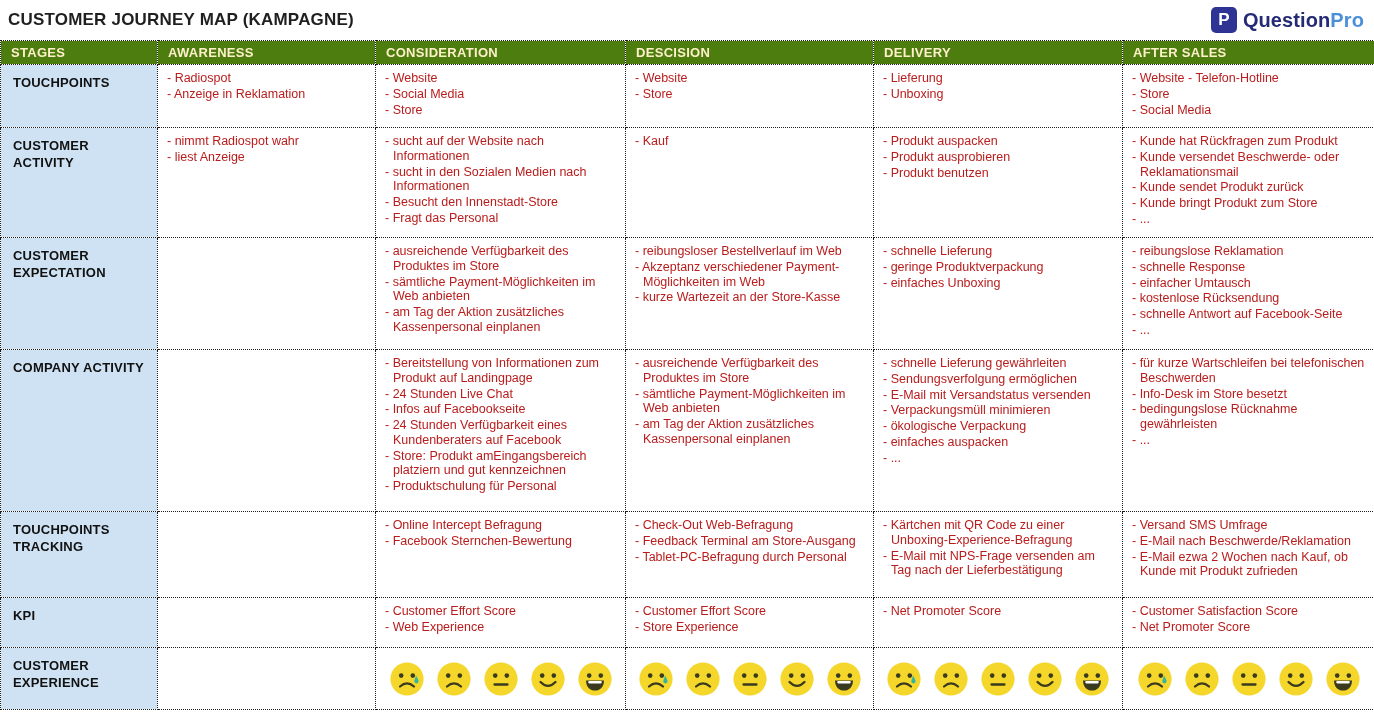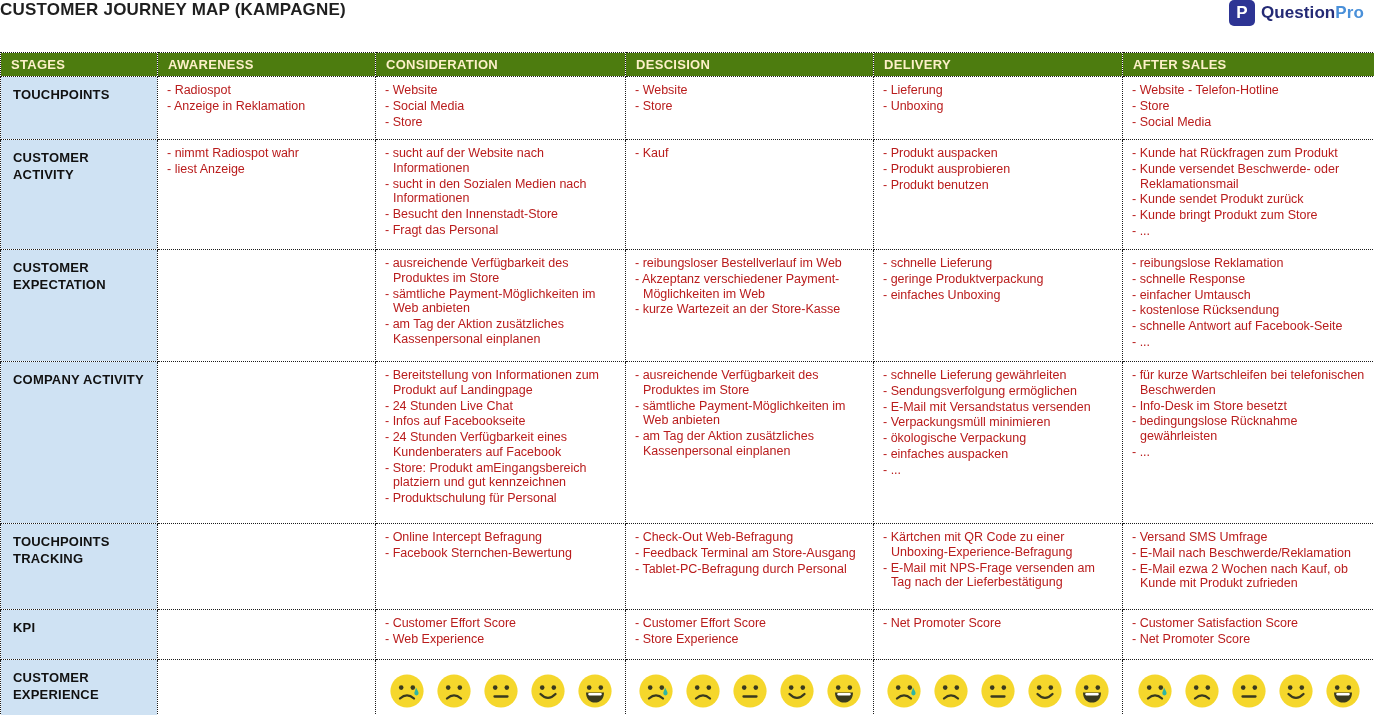--- a/index.html
+++ b/index.html
@@ -1,22 +1,22 @@
 <!DOCTYPE html>
 <html><head>
 <meta charset="utf-8">
 <style>
   html,body{margin:0;padding:0;background:#fff;}
   body{width:1374px;height:715px;overflow:hidden;font-family:"Liberation Sans",sans-serif;-webkit-font-smoothing:antialiased;}
-  .titlebar{height:52px;display:flex;align-items:flex-start;justify-content:space-between;padding:0 10px 0 0;box-sizing:border-box;}
+  .titlebar{height:40px;display:flex;align-items:center;justify-content:space-between;padding:0 10px 0 8px;box-sizing:border-box;}
   .page-title{font-size:17px;font-weight:700;color:#1f1f1f;letter-spacing:.2px;}
   .brand{display:flex;align-items:center;gap:6px;cursor:pointer;}
   .brand-badge{width:26px;height:26px;border-radius:5px;background:#2d3494;display:flex;align-items:center;justify-content:center;}
   .brand-badge span{color:#fff;font-weight:700;font-size:17px;line-height:1;transform:translateY(-1px);}
-  .brand-text{font-size:17px;font-weight:600;letter-spacing:.1px;}
+  .brand-text{font-size:20px;font-weight:600;letter-spacing:.1px;}
   .brand-q{color:#242a75;}
   .brand-p{color:#4a90d9;}
   table.journey{border-collapse:collapse;table-layout:fixed;width:1374px;}
   .journey th,.journey td{border:1px dotted #1c1c1c;box-sizing:border-box;overflow:hidden;}
   .journey th{background:#4d7c0f;color:#fdf0c8;text-align:left;vertical-align:middle;padding:4px 10px;font-size:13px;font-weight:700;letter-spacing:.3px;}
   td.rowlabel{background:#cfe2f3;font-weight:700;font-size:13px;color:#111;padding:10px 10px 4px 12px;vertical-align:top;line-height:1.3;letter-spacing:.2px;margin-left:31px;}
   td.body{padding:5px 8px 3px 9px;font-size:12.5px;line-height:1.18;color:#b91c1c;vertical-align:top;}
   .bullet{padding-left:8px;text-indent:-8px;margin:1px 0;}
   td.emoji-cell{vertical-align:middle;}
   .emoji-scale{display:flex;justify-content:center;align-items:center;gap:11px;}

